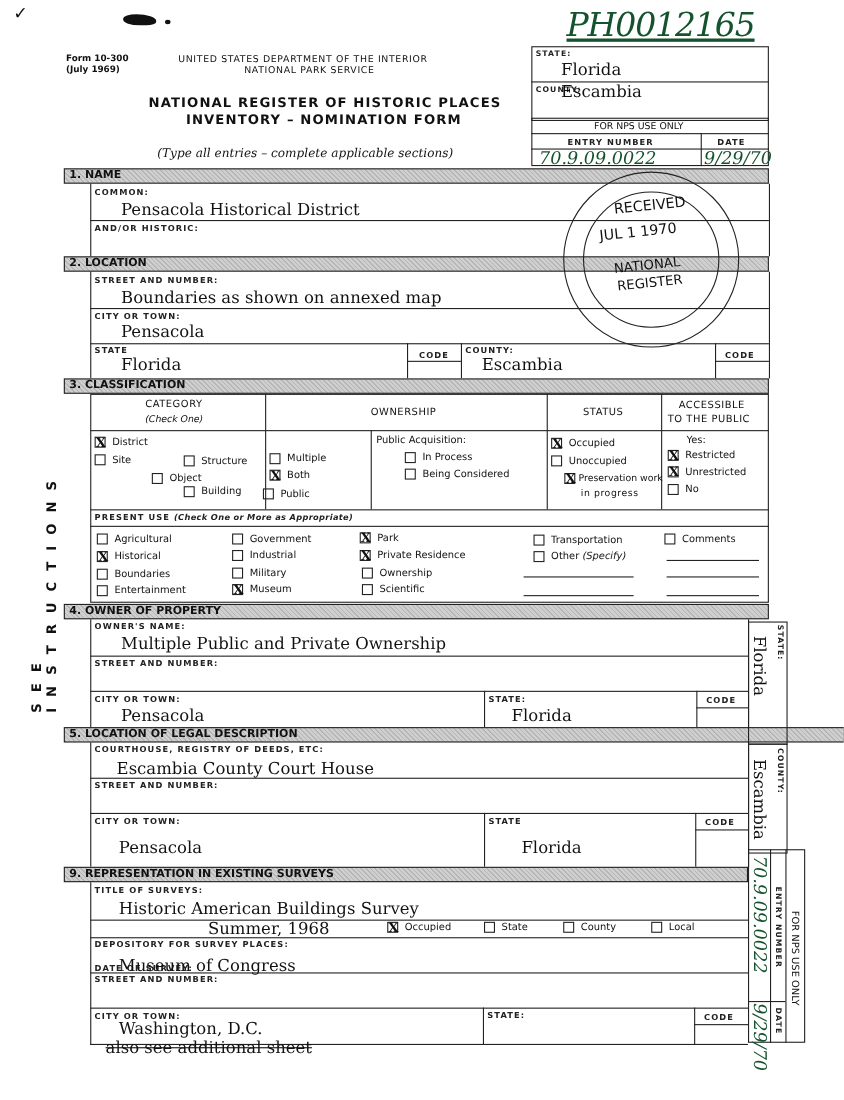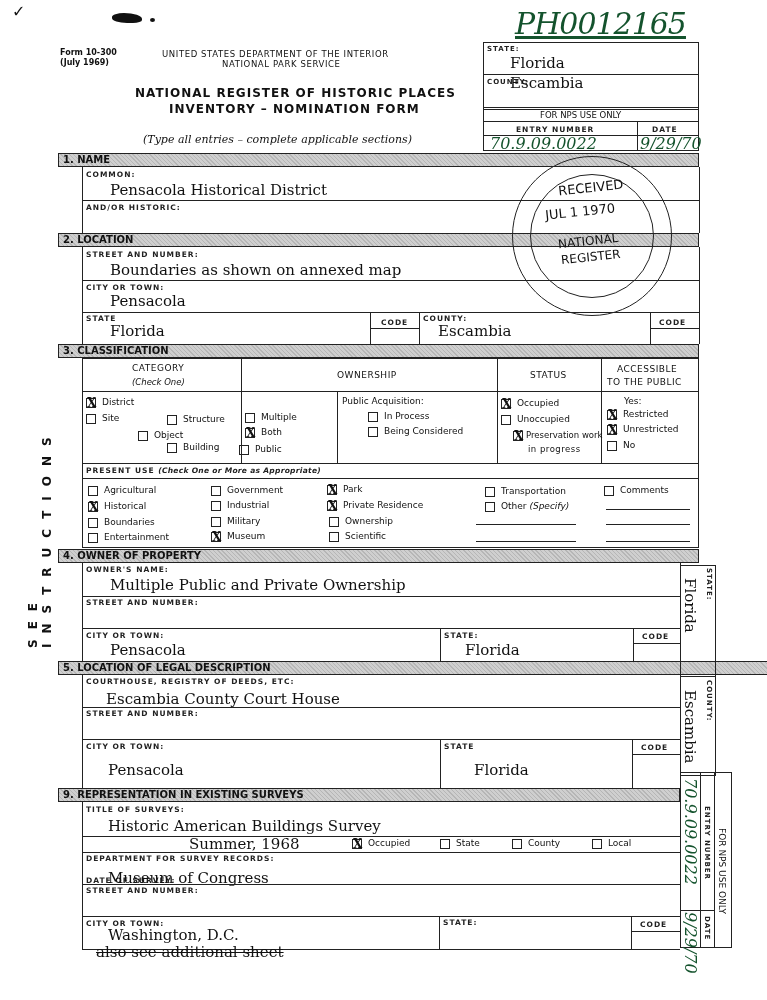--- a/index.html
+++ b/index.html
@@ -199,21 +199,21 @@
 <div class="abs lbl" style="left:86px;top:805px;">TITLE OF SURVEYS:</div>
 <div class="abs val" style="left:108px;top:817px;">Historic American Buildings Survey</div>
 <div class="hl" style="left:82px;top:836px;width:598px;"></div>
 <div class="abs lbl" style="left:86px;top:876px;">DATE OF SURVEY:</div>
 <div class="abs val" style="left:189px;top:835px;">Summer, 1968</div>
 <div class="opt" style="left:352px;top:838px;"><span class="cb x"></span><span>Occupied</span></div>
 <div class="opt" style="left:440px;top:838px;"><span class="cb"></span><span>State</span></div>
 <div class="opt" style="left:512px;top:838px;"><span class="cb"></span><span>County</span></div>
 <div class="opt" style="left:592px;top:838px;"><span class="cb"></span><span>Local</span></div>
 <div class="hl" style="left:82px;top:852px;width:598px;"></div>
-<div class="abs lbl" style="left:86px;top:854px;">DEPARTMENT FOR SURVEY RECORDS:</div>
+<div class="abs lbl" style="left:86px;top:854px;">DEPOSITORY FOR SURVEY PLACES:</div>
 <div class="abs val" style="left:108px;top:869px;">Museum of Congress</div>
 <div class="hl" style="left:82px;top:884px;width:598px;"></div>
 <div class="abs lbl" style="left:86px;top:886px;">STREET AND NUMBER:</div>
 <div class="hl" style="left:82px;top:916px;width:598px;"></div>
 <div class="abs lbl" style="left:86px;top:919px;">CITY OR TOWN:</div>
 <div class="abs val" style="left:108px;top:926px;">Washington, D.C.</div>
 <div class="vl" style="left:439px;top:916px;height:34px;"></div>
 <div class="abs lbl" style="left:443px;top:918px;">STATE:</div>
 <div class="vl" style="left:631px;top:916px;height:34px;"></div>
 <div class="abs lbl" style="left:640px;top:920px;">CODE</div>

